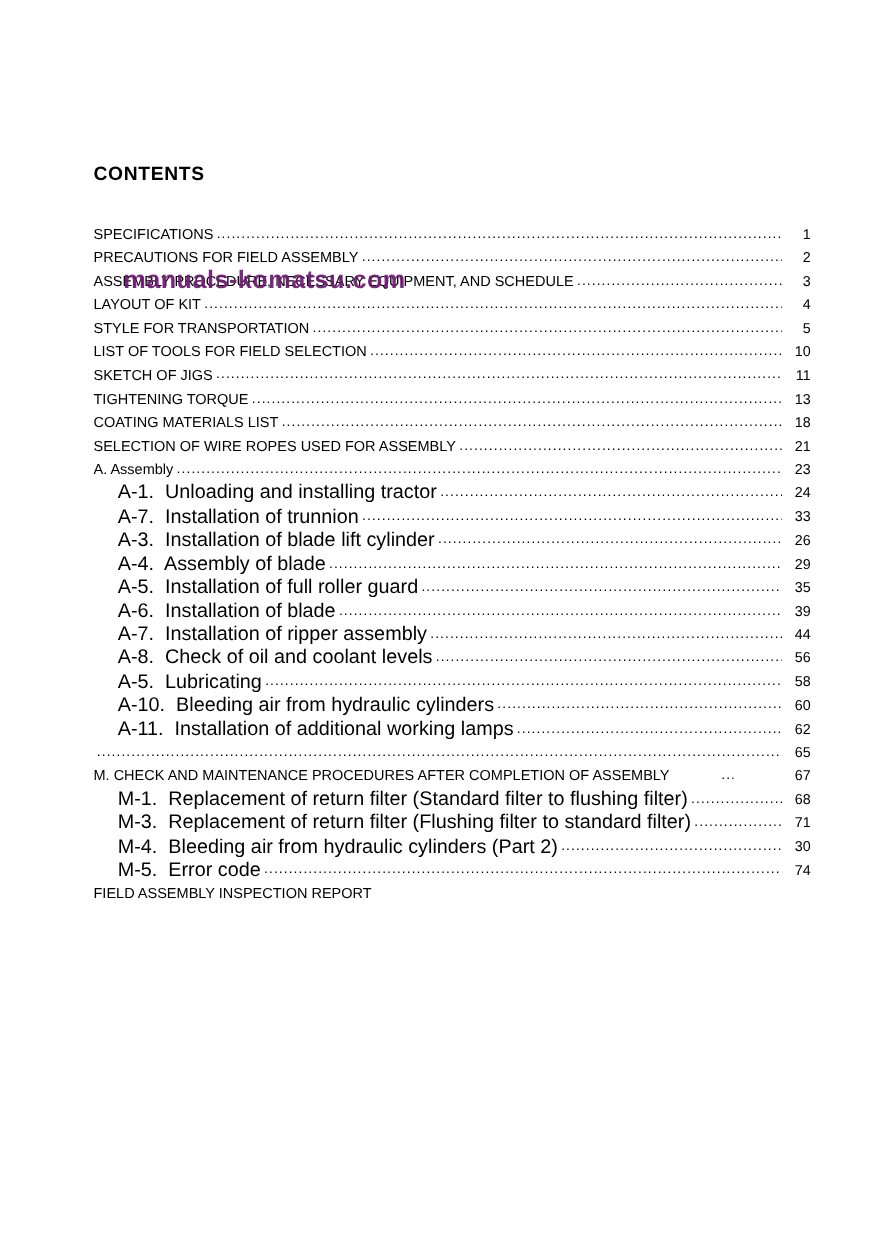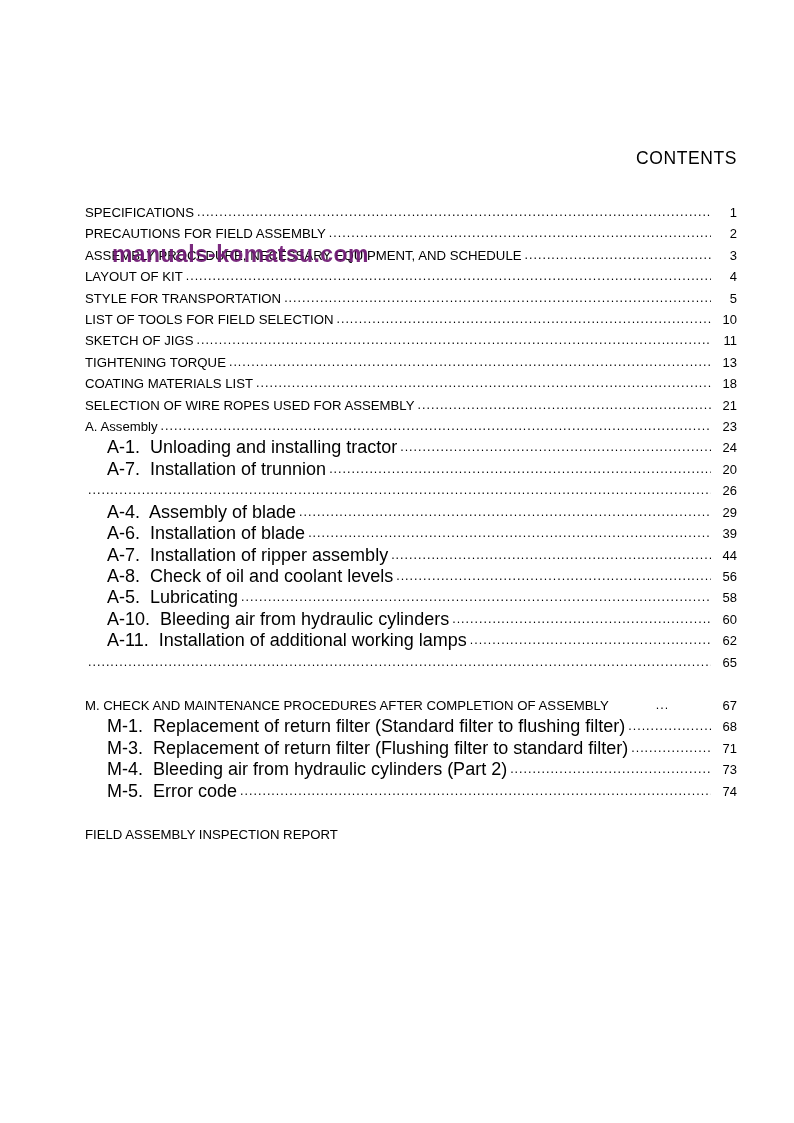--- a/index.html
+++ b/index.html
@@ -13,40 +13,39 @@
     overflow: hidden;
   }
   .page {
     position: absolute;
     inset: 0;
     padding: 148px 57px 0 85px;
     box-sizing: border-box;
   }
   .title {
     font-size: 17.5px;
-    font-weight: normal;
-    text-align: right;
+    font-weight: bold;
+    text-align: left;
     letter-spacing: 0.6px;
     margin: 0 0 33px 0;
   }
   .toc-row {
     display: flex;
     align-items: flex-start;
     line-height: 21.4px;
     font-size: 13.2px;
   }
   .toc-row .label {
     white-space: pre;
   }
   .toc-row.sub .label {
     margin-left: 22px;
     font-size: 18px;
   }
   .toc-row.gap {
-    margin-top: 22px;
     gap: 44px;
   }
   .dots {
     flex: 1;
     overflow: hidden;
     white-space: nowrap;
     margin: 0 4px 0 3px;
     font-size: 12.5px;
     letter-spacing: 1px;
   }
@@ -132,30 +131,36 @@
         <span class="pg">23</span>
       </div>
       <div class="toc-row sub">
         <span class="label">A-1.  Unloading and installing tractor</span>
         <span class="dots"></span>
         <span class="pg">24</span>
       </div>
       <div class="toc-row sub">
         <span class="label">A-7.  Installation of trunnion</span>
         <span class="dots"></span>
-        <span class="pg">20</span>
-      </div>
-      <div class="toc-row sub">
+        <span class="pg">33</span>
+      </div>
+      <div class="toc-row sub">
+        <span class="label">A-3.  Installation of blade lift cylinder</span>
         <span class="dots"></span>
         <span class="pg">26</span>
       </div>
       <div class="toc-row sub">
         <span class="label">A-4.  Assembly of blade</span>
         <span class="dots"></span>
         <span class="pg">29</span>
+      </div>
+      <div class="toc-row sub">
+        <span class="label">A-5.  Installation of full roller guard</span>
+        <span class="dots"></span>
+        <span class="pg">35</span>
       </div>
       <div class="toc-row sub">
         <span class="label">A-6.  Installation of blade</span>
         <span class="dots"></span>
         <span class="pg">39</span>
       </div>
       <div class="toc-row sub">
         <span class="label">A-7.  Installation of ripper assembly</span>
         <span class="dots"></span>
         <span class="pg">44</span>
@@ -195,21 +200,21 @@
         <span class="pg">68</span>
       </div>
       <div class="toc-row sub">
         <span class="label">M-3.  Replacement of return filter (Flushing filter to standard filter)</span>
         <span class="dots"></span>
         <span class="pg">71</span>
       </div>
       <div class="toc-row sub">
         <span class="label">M-4.  Bleeding air from hydraulic cylinders (Part 2)</span>
         <span class="dots"></span>
-        <span class="pg">73</span>
+        <span class="pg">30</span>
       </div>
       <div class="toc-row sub">
         <span class="label">M-5.  Error code</span>
         <span class="dots"></span>
         <span class="pg">74</span>
       </div>
       <div class="toc-row gap">
         <span class="label">FIELD ASSEMBLY INSPECTION REPORT</span>
       </div>
     </div>

